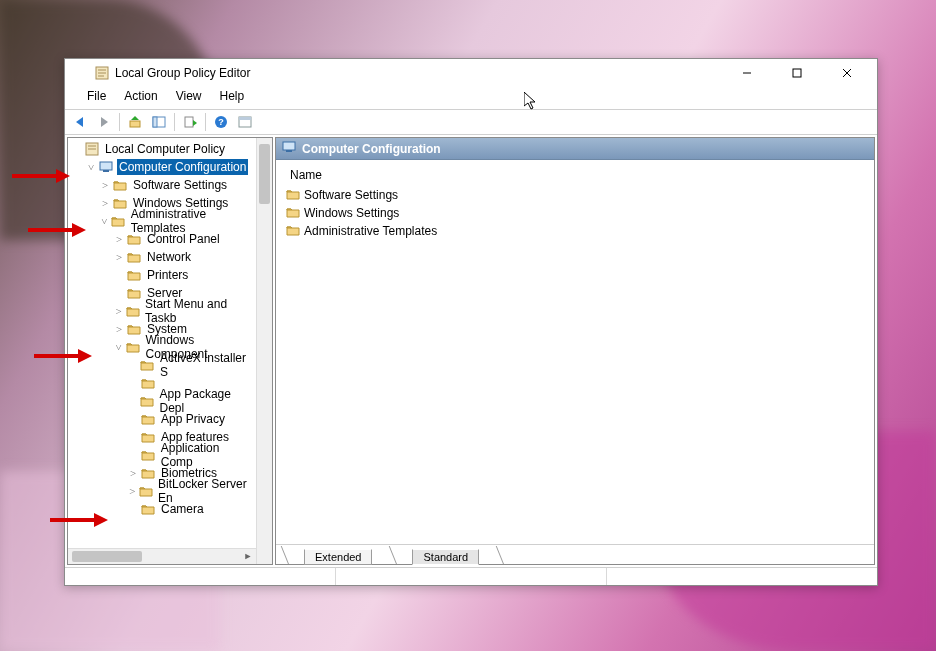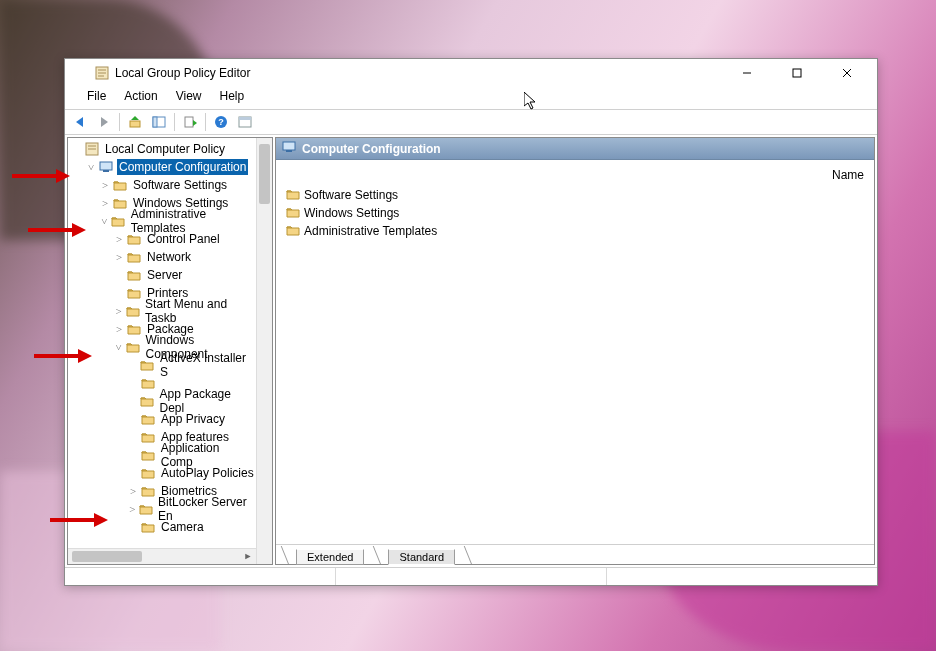--- a/index.html
+++ b/index.html
@@ -81,23 +81,23 @@
   .right-header {
     height:22px; background:#8aa4c2;
     background: linear-gradient(#9fb7d1, #7b98ba);
     display:flex; align-items:center; padding:0 6px; gap:6px;
     border-bottom:1px solid #6d87a4;
   }
   .right-header .title { font-weight:600; color:#fff; }
   .right-body { flex:1; display:flex; padding:6px 6px 0 10px; gap:16px;}
   .desc-col { width:200px; padding-top:4px; }
   .list-col { flex:1; }
-  .column-header { font-size:12px; padding:2px 4px;text-align:right; }
+  .column-header { font-size:12px; padding:2px 4px; }
   .list-item { display:flex; align-items:center; height:18px; gap:4px; }
-  .tabs { height:20px; border-top:1px solid #cfcfcf; display:flex; align-items:flex-end; padding-left:4px; gap:8px;}
+  .tabs { height:20px; border-top:1px solid #cfcfcf; display:flex; align-items:flex-end; padding-left:4px; gap:16px;}
   .tab { padding: 1px 10px; font-size:11px; border:1px solid #9c9c9c; border-top:1px solid #fff; position:relative; bottom:-1px;}
   .tab.inactive { background:#f4f4f4;}
   .tab.active { background:#e5e5e5; border-bottom:1px solid #fff; }
   .tabs .slash { width:8px; height:18px; position:relative; }
   .tabs .slash::before { content:""; position:absolute; left:0; bottom:0; width:8px; height:18px; border-right:1px solid #9c9c9c; transform:skewX(22deg); transform-origin:bottom right; }
 
   .statusbar { height:18px; border-top:1px solid #d0d0d0; display:flex; }
   .statusbar .cell { flex:1; border-right:1px solid #d9d9d9;}
   .statusbar .cell:last-child { border-right:none; }
 
@@ -275,51 +275,51 @@
                 <span class="label">Network</span>
               </div>
               <div class="node indent-3">
                 <span class="toggle none">•</span>
                 <span class="nicon folder-icon">
                   <svg viewBox="0 0 14 12">
                     <path d="M1 3 L5 3 L6 4 L13 4 L13 11 L1 11 Z" fill="#f5d585" stroke="#b99433"></path>
                     <path d="M1 3 L5 3 L6 4 L1 4 Z" fill="#e3bf5f" stroke="#b99433"></path>
                   </svg>
                 </span>
+                <span class="label">Printers</span>
+              </div>
+              <div class="node indent-3">
+                <span class="toggle none">•</span>
+                <span class="nicon folder-icon">
+                  <svg viewBox="0 0 14 12">
+                    <path d="M1 3 L5 3 L6 4 L13 4 L13 11 L1 11 Z" fill="#f5d585" stroke="#b99433"></path>
+                    <path d="M1 3 L5 3 L6 4 L1 4 Z" fill="#e3bf5f" stroke="#b99433"></path>
+                  </svg>
+                </span>
                 <span class="label">Server</span>
               </div>
               <div class="node indent-3">
-                <span class="toggle none">•</span>
-                <span class="nicon folder-icon">
-                  <svg viewBox="0 0 14 12">
-                    <path d="M1 3 L5 3 L6 4 L13 4 L13 11 L1 11 Z" fill="#f5d585" stroke="#b99433"></path>
-                    <path d="M1 3 L5 3 L6 4 L1 4 Z" fill="#e3bf5f" stroke="#b99433"></path>
-                  </svg>
-                </span>
-                <span class="label">Printers</span>
-              </div>
-              <div class="node indent-3">
                 <span class="toggle">˃</span>
                 <span class="nicon folder-icon">
                   <svg viewBox="0 0 14 12">
                     <path d="M1 3 L5 3 L6 4 L13 4 L13 11 L1 11 Z" fill="#f5d585" stroke="#b99433"></path>
                     <path d="M1 3 L5 3 L6 4 L1 4 Z" fill="#e3bf5f" stroke="#b99433"></path>
                   </svg>
                 </span>
                 <span class="label">Start Menu and Taskb</span>
               </div>
               <div class="node indent-3">
                 <span class="toggle">˃</span>
                 <span class="nicon folder-icon">
                   <svg viewBox="0 0 14 12">
                     <path d="M1 3 L5 3 L6 4 L13 4 L13 11 L1 11 Z" fill="#f5d585" stroke="#b99433"></path>
                     <path d="M1 3 L5 3 L6 4 L1 4 Z" fill="#e3bf5f" stroke="#b99433"></path>
                   </svg>
                 </span>
-                <span class="label">Package</span>
+                <span class="label">System</span>
               </div>
               <div class="node indent-3">
                 <span class="toggle">˅</span>
                 <span class="nicon folder-icon">
                   <svg viewBox="0 0 14 12">
                     <path d="M1 3 L5 3 L6 4 L13 4 L13 11 L1 11 Z" fill="#f5d585" stroke="#b99433"></path>
                     <path d="M1 3 L5 3 L6 4 L1 4 Z" fill="#e3bf5f" stroke="#b99433"></path>
                   </svg>
                 </span>
                 <span class="label">Windows Component</span>
@@ -375,30 +375,20 @@
               </div>
               <div class="node indent-4">
                 <span class="toggle none">•</span>
                 <span class="nicon folder-icon">
                   <svg viewBox="0 0 14 12">
                     <path d="M1 3 L5 3 L6 4 L13 4 L13 11 L1 11 Z" fill="#f5d585" stroke="#b99433"></path>
                     <path d="M1 3 L5 3 L6 4 L1 4 Z" fill="#e3bf5f" stroke="#b99433"></path>
                   </svg>
                 </span>
                 <span class="label">Application Comp</span>
-              </div>
-              <div class="node indent-4">
-                <span class="toggle none">•</span>
-                <span class="nicon folder-icon">
-                  <svg viewBox="0 0 14 12">
-                    <path d="M1 3 L5 3 L6 4 L13 4 L13 11 L1 11 Z" fill="#f5d585" stroke="#b99433"></path>
-                    <path d="M1 3 L5 3 L6 4 L1 4 Z" fill="#e3bf5f" stroke="#b99433"></path>
-                  </svg>
-                </span>
-                <span class="label">AutoPlay Policies</span>
               </div>
               <div class="node indent-4">
                 <span class="toggle">˃</span>
                 <span class="nicon folder-icon">
                   <svg viewBox="0 0 14 12">
                     <path d="M1 3 L5 3 L6 4 L13 4 L13 11 L1 11 Z" fill="#f5d585" stroke="#b99433"></path>
                     <path d="M1 3 L5 3 L6 4 L1 4 Z" fill="#e3bf5f" stroke="#b99433"></path>
                   </svg>
                 </span>
                 <span class="label">Biometrics</span>

